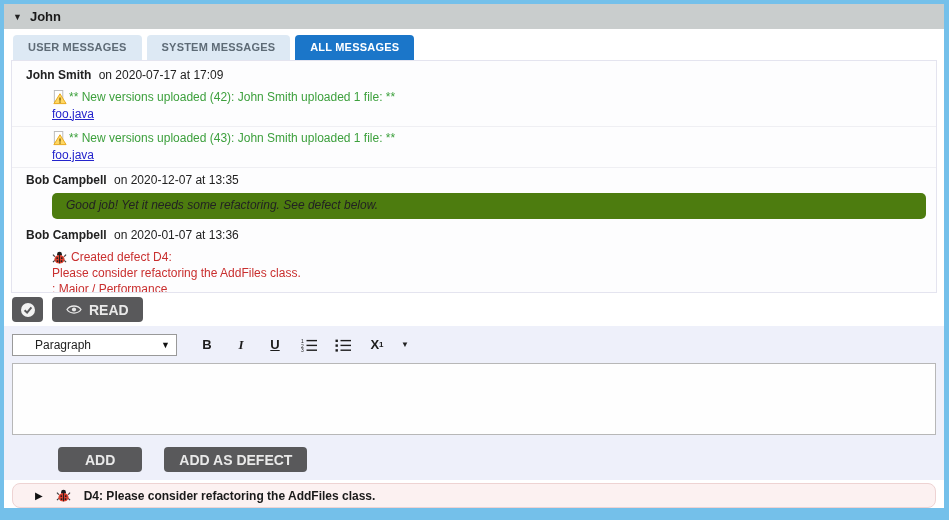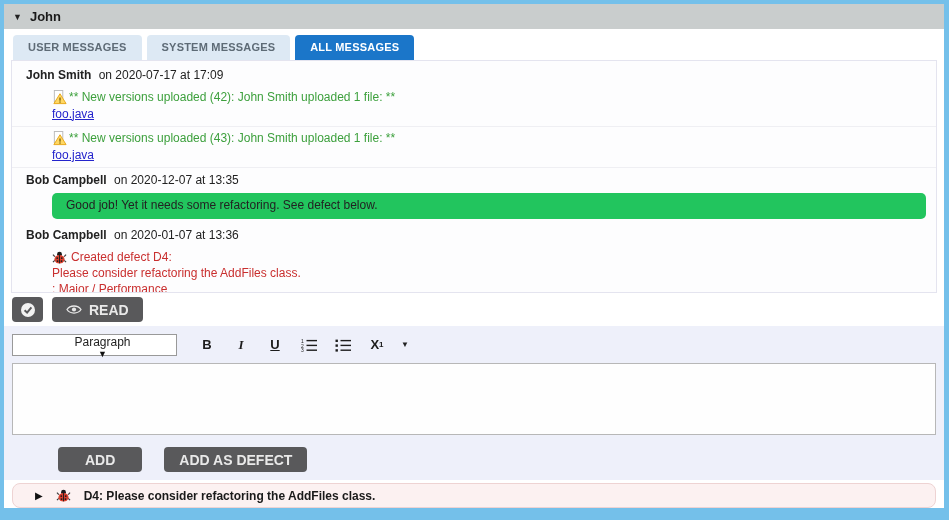--- a/index.html
+++ b/index.html
@@ -42,22 +42,22 @@
     padding-top:2px;
   }
   .msg-author { padding:5px 14px 3px; line-height:1.25; }
   .msg-author .author { font-weight:bold; }
   .msg-author .time { margin-left:4px; }
   .sys-msg { padding:4px 10px 4px 40px; color:#3da03d; line-height:1.3; }
   .sys-msg .line1 { display:flex; align-items:center; gap:2px; }
   .sys-msg a { color:#2424cc; text-decoration:underline; display:inline-block; margin-top:1px; }
   .sep-top { border-top:1px solid #efeff3; }
   .msg-bubble {
-    margin:2px 10px 4px 40px; background:#22c55e; border-radius:5px;
-    padding:5px 14px; line-height:1.3; color:#222;
+    margin:2px 10px 4px 40px; background:#4d7c0f; border-radius:5px;
+    padding:5px 14px; line-height:1.3; color:#222;font-style:italic;
   }
   .defect-msg { padding:3px 10px 3px 40px; color:#c92f2f; line-height:1.35; }
   .defect-msg .line1 { display:flex; align-items:center; gap:4px; }
 
   .icon16 { width:15px; height:15px; flex:none; display:inline-block; vertical-align:middle; }
 
   
   .actions-row { flex:none; height:33px; padding:4px 8px; display:flex; gap:9px; align-items:center; background:#fff; }
   .btn-dark {
     background:#59595b; border:none; border-radius:4px; color:#e9e9e9;
@@ -66,21 +66,21 @@
     padding:0 14px; cursor:pointer;
   }
   .btn-icon-only { width:31px; justify-content:center; padding:0; }
 
   
   .editor-section { flex:none; background:#eef0fa; padding:7px 8px 8px; }
   .editor-toolbar { display:flex; align-items:center; height:23px; }
   .select-box {
     width:165px; height:22px; background:#fff; border:1px solid #999;
     display:flex; align-items:center; justify-content:space-between;
-    padding:0 6px 0 22px; font-size:12px; color:#222; cursor:pointer;flex-direction:column;
+    padding:0 6px 0 22px; font-size:12px; color:#222; cursor:pointer;
   }
   .select-box .caret { font-size:9px; color:#111; }
   .tb-btn {
     min-width:24px; height:22px; display:flex; align-items:center; justify-content:center;
     margin-left:10px; cursor:pointer; color:#1c1c1c; font-size:13px; background:transparent; border:none;
     font-family:"Liberation Sans", sans-serif;
   }
   .tb-btn.bold { font-weight:bold; margin-left:18px; }
   .tb-btn.italic { font-style:italic; font-family:"Liberation Serif", serif; font-weight:bold; }
   .tb-btn.underline { text-decoration:underline; font-weight:bold; }

